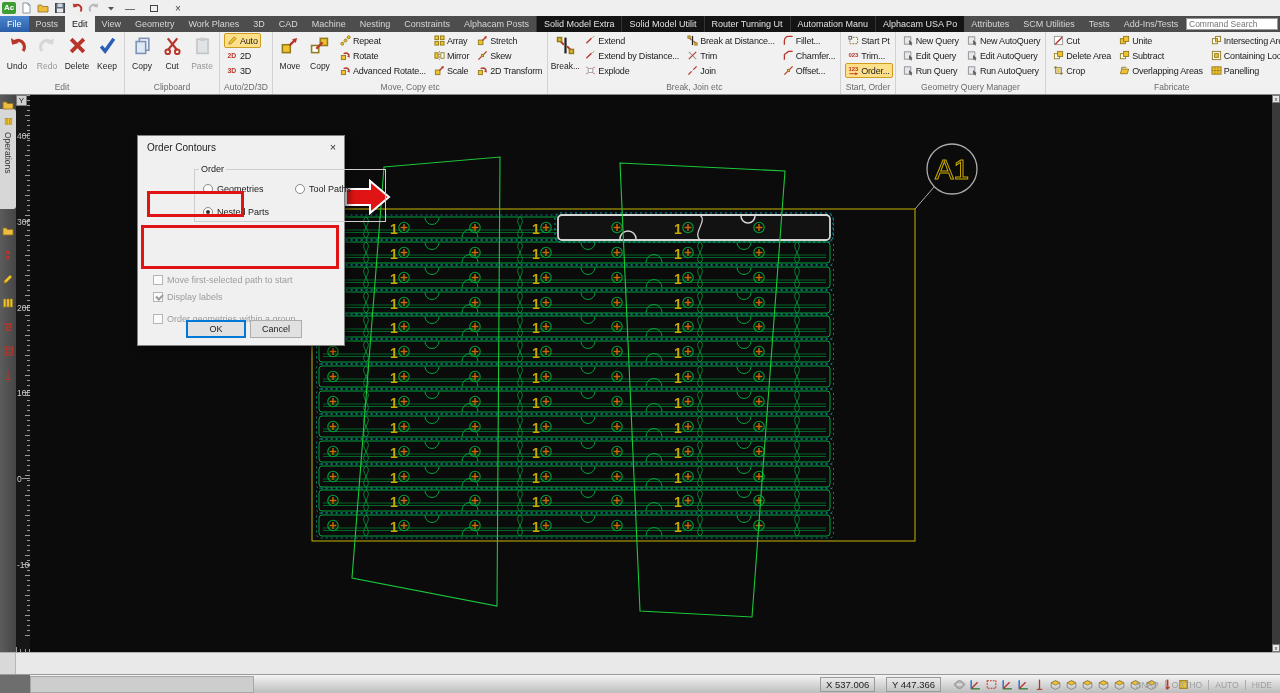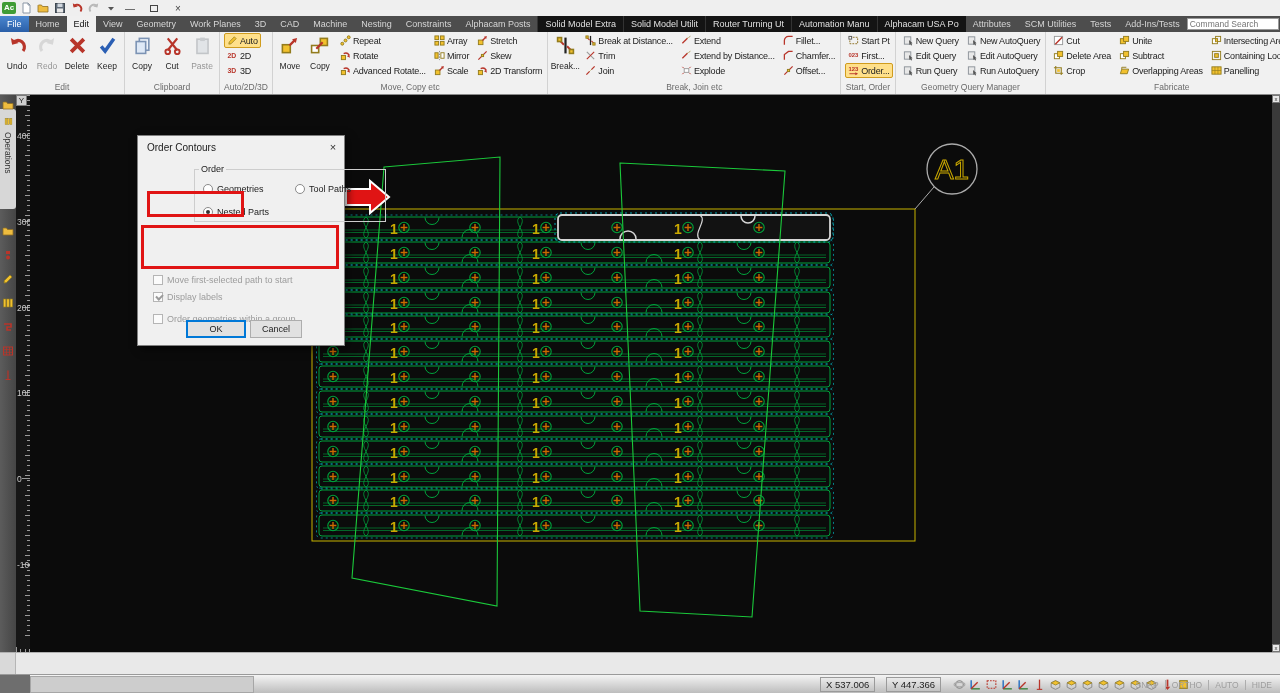--- a/index.html
+++ b/index.html
@@ -134,21 +134,21 @@
         <span class="wbtn">—</span>
         <span class="wbtn">
           <span class="wbox"></span>
         </span>
         <span class="wbtn">×</span>
       </div>
   </div>
 
   <div id="tabbar">
     <div class="tab file">File</div>
-      <div class="tab">Home</div>
+      <div class="tab">Posts</div>
       <div class="tab active">Edit</div>
       <div class="tab">View</div>
       <div class="tab">Geometry</div>
       <div class="tab">Work Planes</div>
       <div class="tab">3D</div>
       <div class="tab">CAD</div>
       <div class="tab">Machine</div>
       <div class="tab">Nesting</div>
       <div class="tab">Constraints</div>
       <div class="tab">Alphacam Posts</div>
@@ -358,20 +358,43 @@
                 <path d="M1.5 2 L5 5.5" stroke="#b8352a" stroke-width="1.2"></path>
                 <rect x="1" y="1" width="2.5" height="2.5" fill="#f2c12e" stroke="#937c1d"></rect>
                 <path d="M7 6.5 L10.5 10" stroke="#b8352a" stroke-width="1.2"></path>
                 <rect x="8.5" y="8.5" width="2.5" height="2.5" fill="#f2c12e" stroke="#937c1d"></rect>
               </svg></span>
             <span class="blabel">Break...</span>
           </div>
           <div class="scol">
             <div class="sbtn">
               <span class="sicon"><svg width="11" height="11" viewBox="0 0 12 12">
+                  <path d="M1.5 9 L7 3.5" stroke="#b8352a" stroke-width="1.4"></path>
+                  <path d="M7 3.5 L10.5 1.2" stroke="#937c1d" stroke-dasharray="1.4 1"></path>
+                </svg></span>
+              <span class="slabel">Extend</span>
+            </div>
+            <div class="sbtn">
+              <span class="sicon"><svg width="11" height="11" viewBox="0 0 12 12">
+                  <path d="M1.5 9 L7 3.5" stroke="#b8352a" stroke-width="1.4"></path>
+                  <path d="M7 3.5 L10.5 1.2" stroke="#937c1d" stroke-dasharray="1.4 1"></path>
+                </svg></span>
+              <span class="slabel">Extend by Distance...</span>
+            </div>
+            <div class="sbtn">
+              <span class="sicon"><svg width="11" height="11" viewBox="0 0 12 12">
+                  <rect x="3.5" y="4" width="5" height="4" fill="#fff" stroke="#999"></rect>
+                  <path d="M1.5 2 L3 3.5 M10.5 2 L9 3.5 M1.5 10 L3 8.5 M10.5 10 L9 8.5" stroke="#b8352a"></path>
+                </svg></span>
+              <span class="slabel">Explode</span>
+            </div>
+          </div>
+          <div class="scol">
+            <div class="sbtn">
+              <span class="sicon"><svg width="11" height="11" viewBox="0 0 12 12">
                   <line x1="6" y1="1" x2="6" y2="11" stroke="#222" stroke-width="1.4"></line>
                   <path d="M1.5 2 L5 5.5" stroke="#b8352a" stroke-width="1.2"></path>
                   <rect x="1" y="1" width="2.5" height="2.5" fill="#f2c12e" stroke="#937c1d"></rect>
                   <path d="M7 6.5 L10.5 10" stroke="#b8352a" stroke-width="1.2"></path>
                   <rect x="8.5" y="8.5" width="2.5" height="2.5" fill="#f2c12e" stroke="#937c1d"></rect>
                 </svg></span>
               <span class="slabel">Break at Distance...</span>
             </div>
             <div class="sbtn">
               <span class="sicon"><svg width="11" height="11" viewBox="0 0 12 12">
@@ -379,43 +402,20 @@
                   <path d="M10 2 L2 10" stroke="#b8352a" stroke-width="1.2"></path>
                 </svg></span>
               <span class="slabel">Trim</span>
             </div>
             <div class="sbtn">
               <span class="sicon"><svg width="11" height="11" viewBox="0 0 12 12">
                   <path d="M1.5 10.5 L5 7 M7 5 L10.5 1.5" stroke="#b8352a" stroke-width="1.4"></path>
                   <path d="M5 7 L7 5" stroke="#937c1d" stroke-dasharray="1.2 1"></path>
                 </svg></span>
               <span class="slabel">Join</span>
-            </div>
-          </div>
-          <div class="scol">
-            <div class="sbtn">
-              <span class="sicon"><svg width="11" height="11" viewBox="0 0 12 12">
-                  <path d="M1.5 9 L7 3.5" stroke="#b8352a" stroke-width="1.4"></path>
-                  <path d="M7 3.5 L10.5 1.2" stroke="#937c1d" stroke-dasharray="1.4 1"></path>
-                </svg></span>
-              <span class="slabel">Extend</span>
-            </div>
-            <div class="sbtn">
-              <span class="sicon"><svg width="11" height="11" viewBox="0 0 12 12">
-                  <path d="M1.5 9 L7 3.5" stroke="#b8352a" stroke-width="1.4"></path>
-                  <path d="M7 3.5 L10.5 1.2" stroke="#937c1d" stroke-dasharray="1.4 1"></path>
-                </svg></span>
-              <span class="slabel">Extend by Distance...</span>
-            </div>
-            <div class="sbtn">
-              <span class="sicon"><svg width="11" height="11" viewBox="0 0 12 12">
-                  <rect x="3.5" y="4" width="5" height="4" fill="#fff" stroke="#999"></rect>
-                  <path d="M1.5 2 L3 3.5 M10.5 2 L9 3.5 M1.5 10 L3 8.5 M10.5 10 L9 8.5" stroke="#b8352a"></path>
-                </svg></span>
-              <span class="slabel">Explode</span>
             </div>
           </div>
           <div class="scol">
             <div class="sbtn">
               <span class="sicon"><svg width="11" height="11" viewBox="0 0 12 12">
                   <path d="M1.5 10.5 V6 A4.5 4.5 0 0 1 6 1.5 H10.5" fill="none" stroke="#b8352a" stroke-width="1.4"></path>
                 </svg></span>
               <span class="slabel">Fillet...</span>
             </div>
             <div class="sbtn">
@@ -442,21 +442,21 @@
               <span class="sicon"><svg width="11" height="11" viewBox="0 0 12 12">
                   <rect x="2" y="2.5" width="8.5" height="7" fill="none" stroke="#8a6d1f" stroke-dasharray="2 1.2"></rect>
                   <rect x="1" y="1.5" width="3" height="3" fill="#fff" stroke="#555"></rect>
                 </svg></span>
               <span class="slabel">Start Pt</span>
             </div>
             <div class="sbtn">
               <span class="sicon"><svg width="11" height="11" viewBox="0 0 12 12">
                   <text x="0.5" y="7.5" font-size="6.5" font-weight="bold" fill="#b8352a">023</text>
                 </svg></span>
-              <span class="slabel">First...</span>
+              <span class="slabel">Trim...</span>
             </div>
             <div class="sbtn active">
               <span class="sicon"><svg width="11" height="11" viewBox="0 0 12 12">
                   <text x="0.5" y="6.5" font-size="6.5" font-weight="bold" fill="#b8352a">123</text>
                   <path d="M1.5 9.5 H8.5" stroke="#b8352a"></path>
                   <path d="M11 9.5 L8 7.8 V11.2 Z" fill="#b8352a"></path>
                 </svg></span>
               <span class="slabel">Order...</span>
             </div>
           </div>

